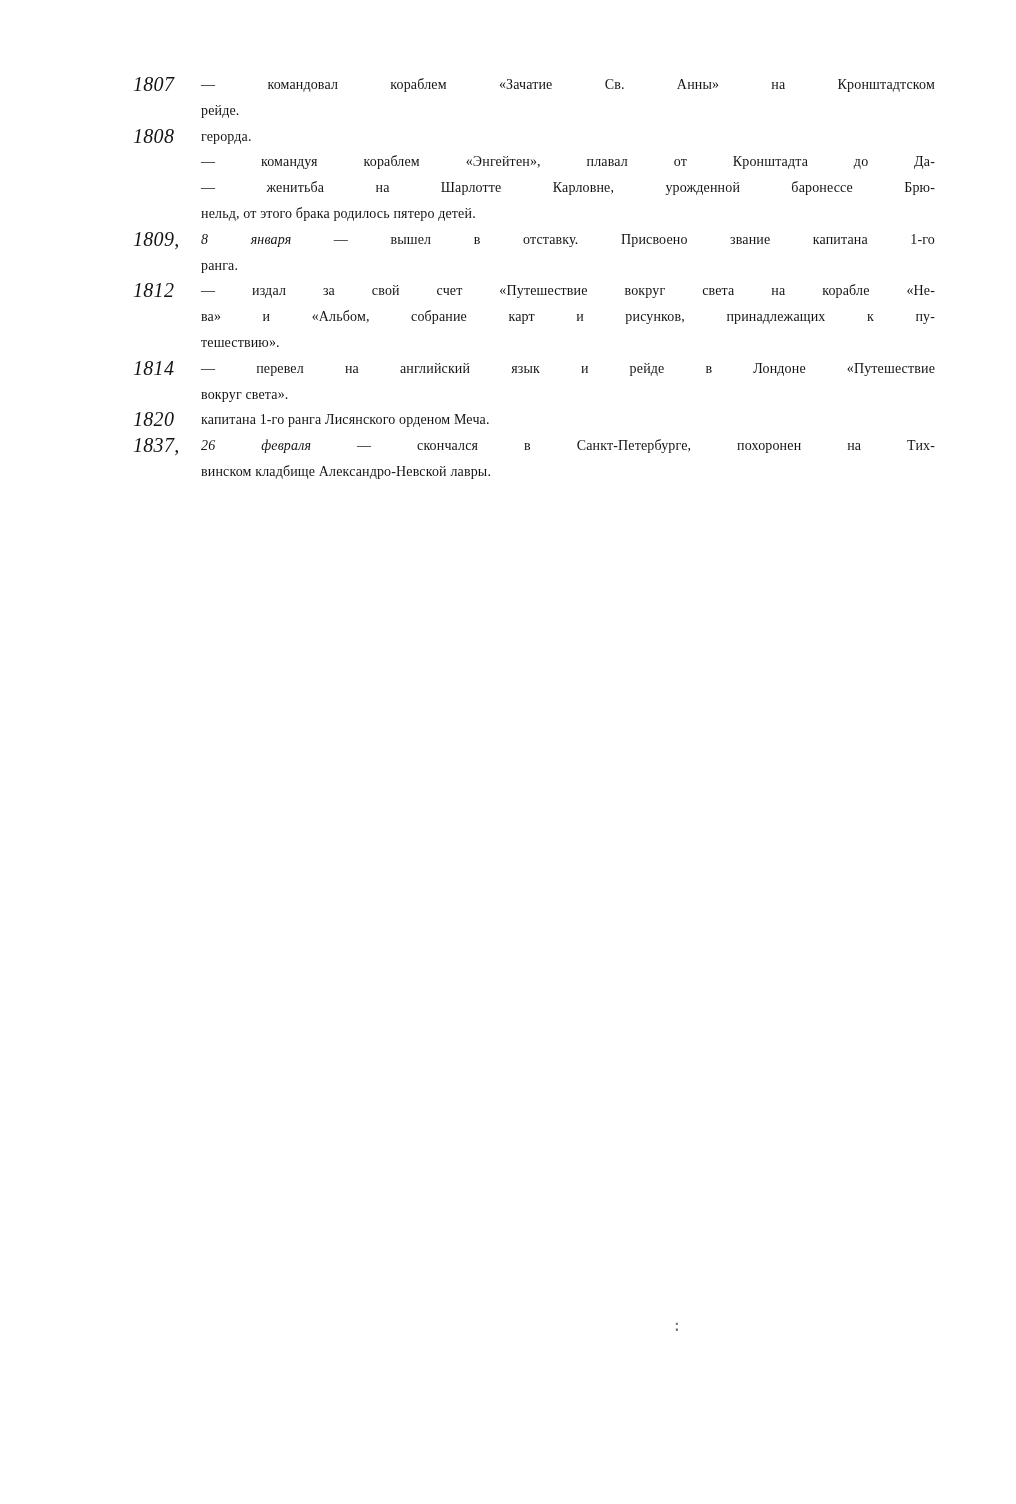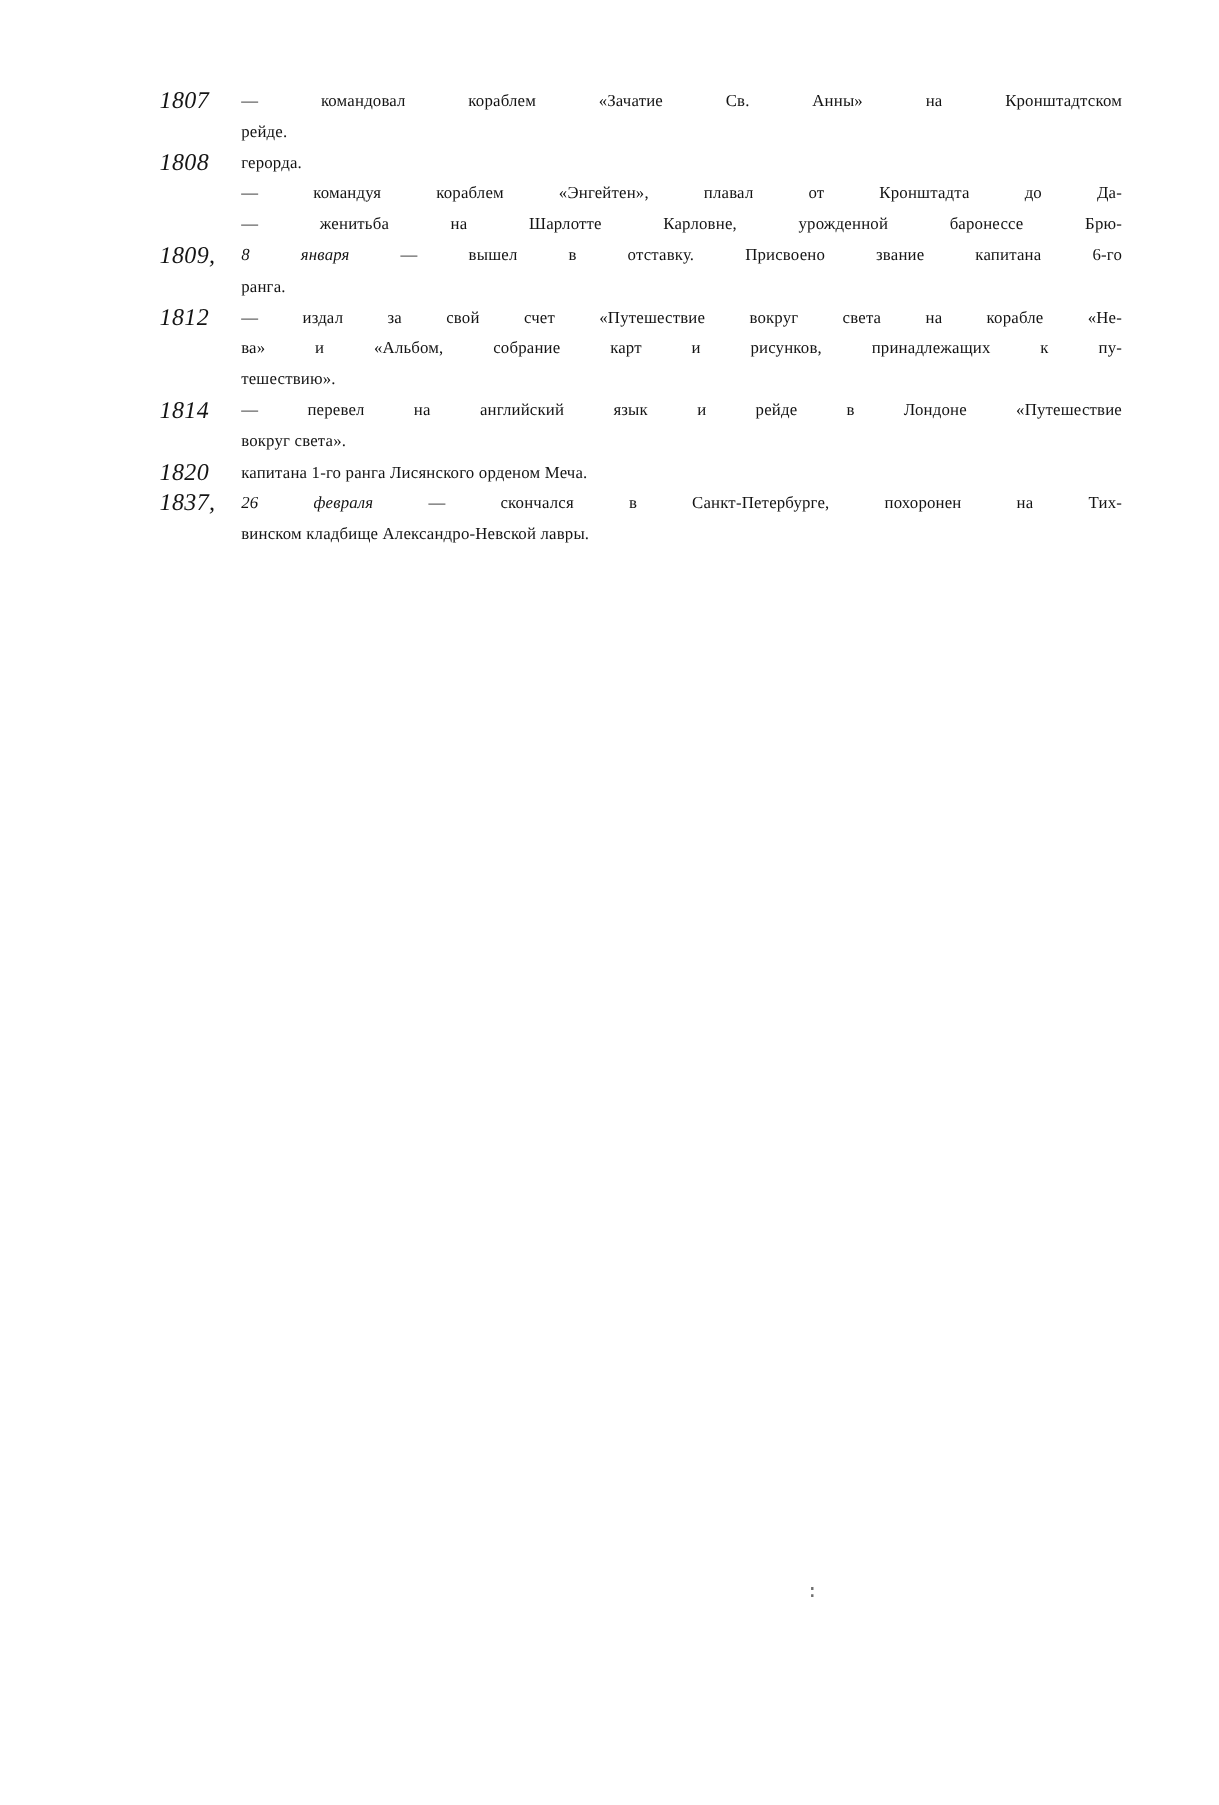--- a/index.html
+++ b/index.html
@@ -82,27 +82,28 @@
       <div class="lines-col">
         <div class="line">герорда.</div>
         <div class="line jl">— командуя кораблем «Энгейтен», плавал от Кронштадта до Да-</div>
       </div>
     </div>
 
     <div class="entry">
       <div class="year-col"></div>
       <div class="lines-col">
         <div class="line jl">— женитьба на Шарлотте Карловне, урожденной баронессе Брю-</div>
+        <div class="line">нельд, от этого брака родилось пятеро детей.</div>
       </div>
     </div>
 
     <div class="entry">
       <div class="year-col">1809,</div>
       <div class="lines-col">
-        <div class="line jl"><span class="it">8 января</span><span> — вышел в отставку. Присвоено звание капитана 6-го</span></div>
+        <div class="line jl"><span class="it">8 января</span><span> — вышел в отставку. Присвоено звание капитана 1-го</span></div>
         <div class="line">ранга.</div>
       </div>
     </div>
 
     <div class="entry">
       <div class="year-col">1812</div>
       <div class="lines-col">
         <div class="line jl">— издал за свой счет «Путешествие вокруг света на корабле «Не-</div>
         <div class="line jl">ва» и «Альбом, собрание карт и рисунков, принадлежащих к пу-</div>
         <div class="line">тешествию».</div>

